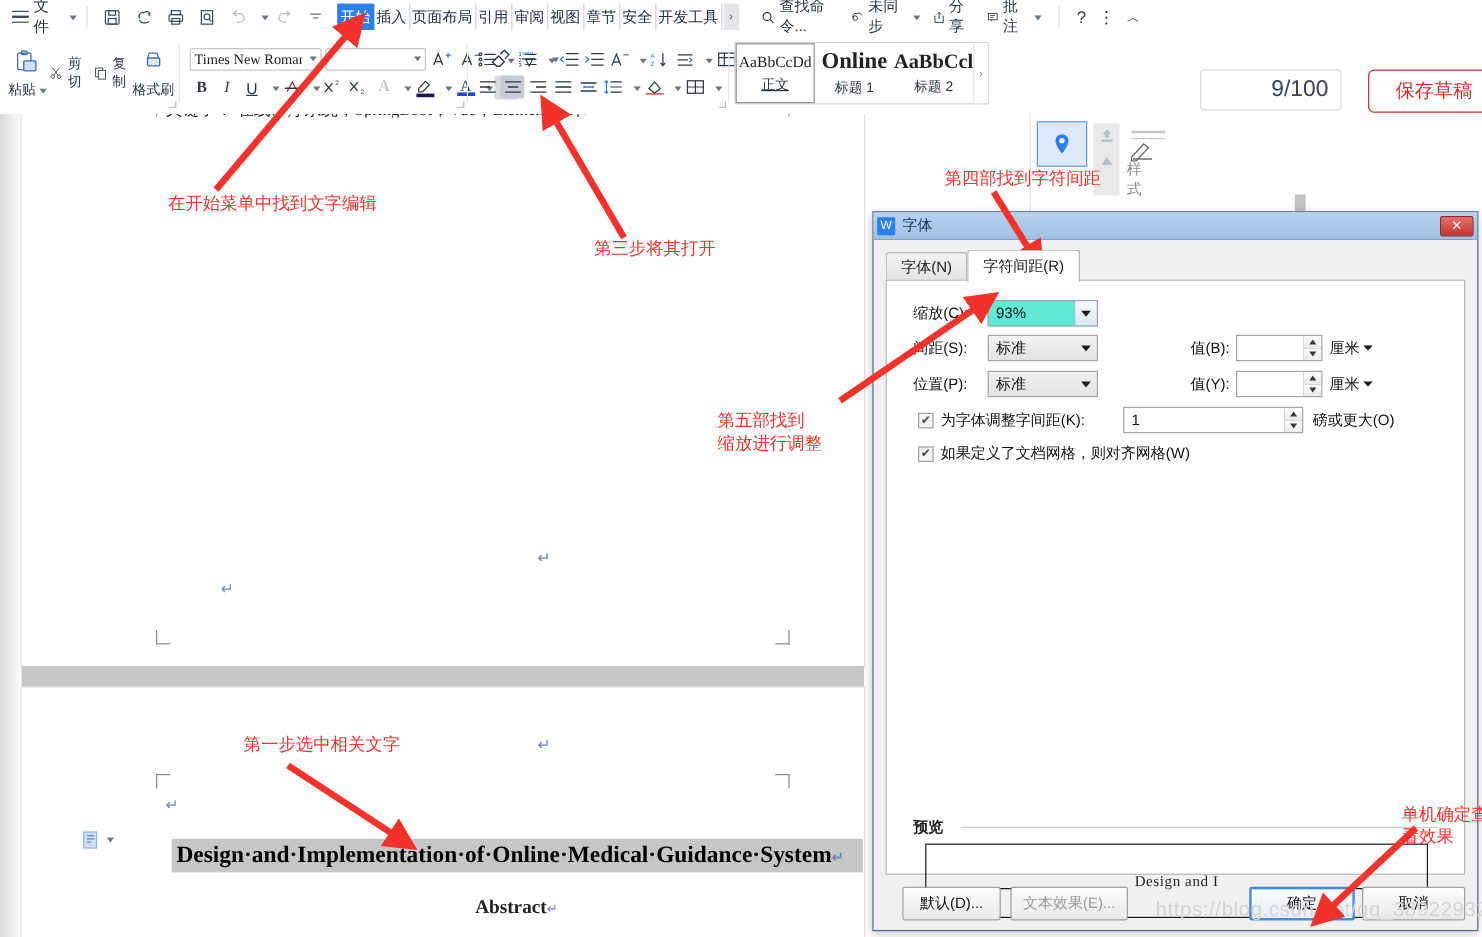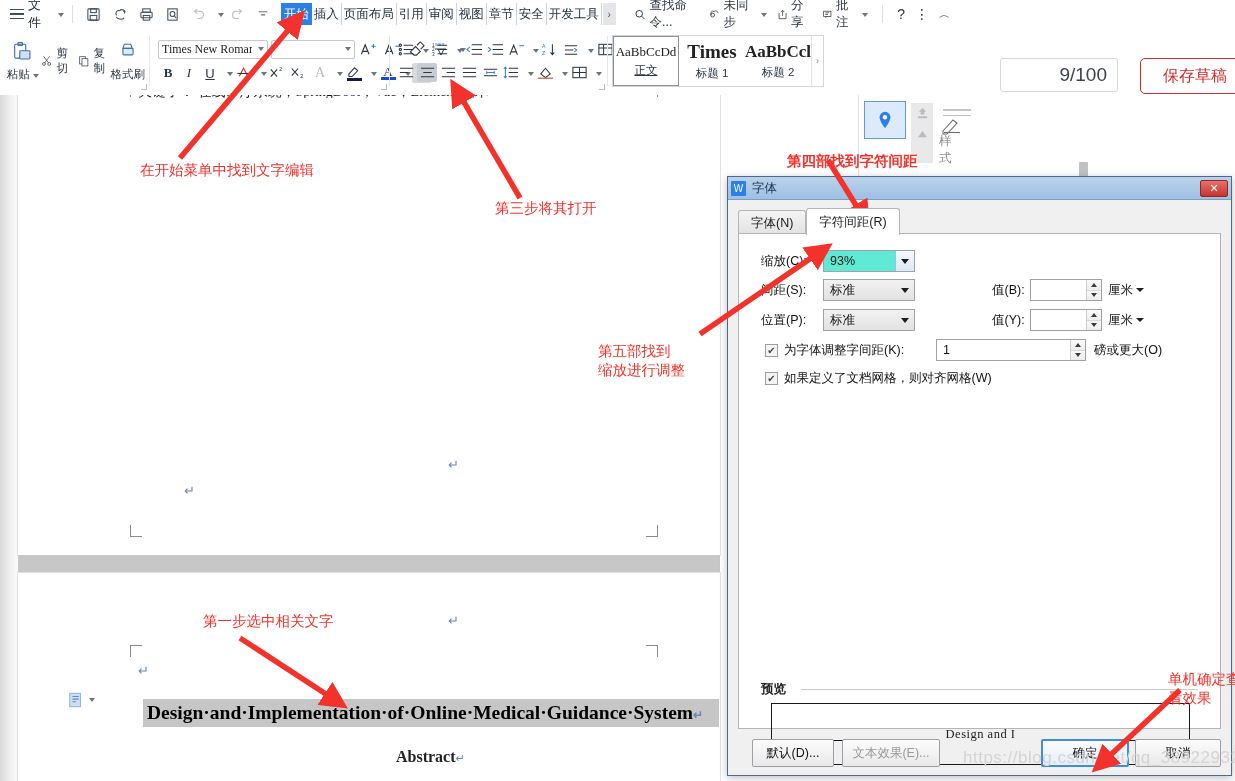--- a/index.html
+++ b/index.html
@@ -527,21 +527,21 @@
         <div class="grp-handle"></div>
       </div>
 
       <div class="grp styles-grp nosep">
         <div class="style-gallery">
           <div class="style-item sel">
             <span class="style-prev" style="font-size:13px">AaBbCcDd</span>
             <span class="style-name u">正文</span>
           </div>
           <div class="style-item">
-            <span class="style-prev" style="font-size:19px;font-weight:bold">Times</span>
+            <span class="style-prev" style="font-size:19px;font-weight:bold">Online</span>
             <span class="style-name">标题 1</span>
           </div>
           <div class="style-item">
             <span class="style-prev" style="font-size:17px;font-weight:bold">AaBbCcl</span>
             <span class="style-name">标题 2</span>
           </div>
           <div class="gallery-more">›</div>
         </div>
       </div>
     </div>
@@ -784,20 +784,20 @@
 
     <line x1="700" y1="334" x2="820" y2="252" stroke="#f2322b" stroke-width="5.5" marker-end="url(#ah)"></line>
 
     <line x1="240" y1="638" x2="335" y2="700" stroke="#f2322b" stroke-width="5.5" marker-end="url(#ah)"></line>
 
     <line x1="1180" y1="690" x2="1103" y2="762" stroke="#f2322b" stroke-width="5.5" marker-end="url(#ah)"></line>
   </svg>
 
   <div class="anno" style="left:140px; top:161px;">在开始菜单中找到文字编辑</div>
   <div class="anno" style="left:495px; top:199px;">第三步将其打开</div>
-  <div class="anno" style="left:787px; top:152px;font-weight:bold;">第四部找到字符间距</div>
+  <div class="anno" style="left:787px; top:140px;">第四部找到字符间距</div>
   <div class="anno" style="left:598px; top:342px;">第五部找到
 缩放进行调整</div>
   <div class="anno" style="left:203px; top:612px;">第一步选中相关文字</div>
   <div class="anno" style="left:1168px; top:670px;">单机确定查
 看效果</div>
 
 </div>
 
 </body></html>

